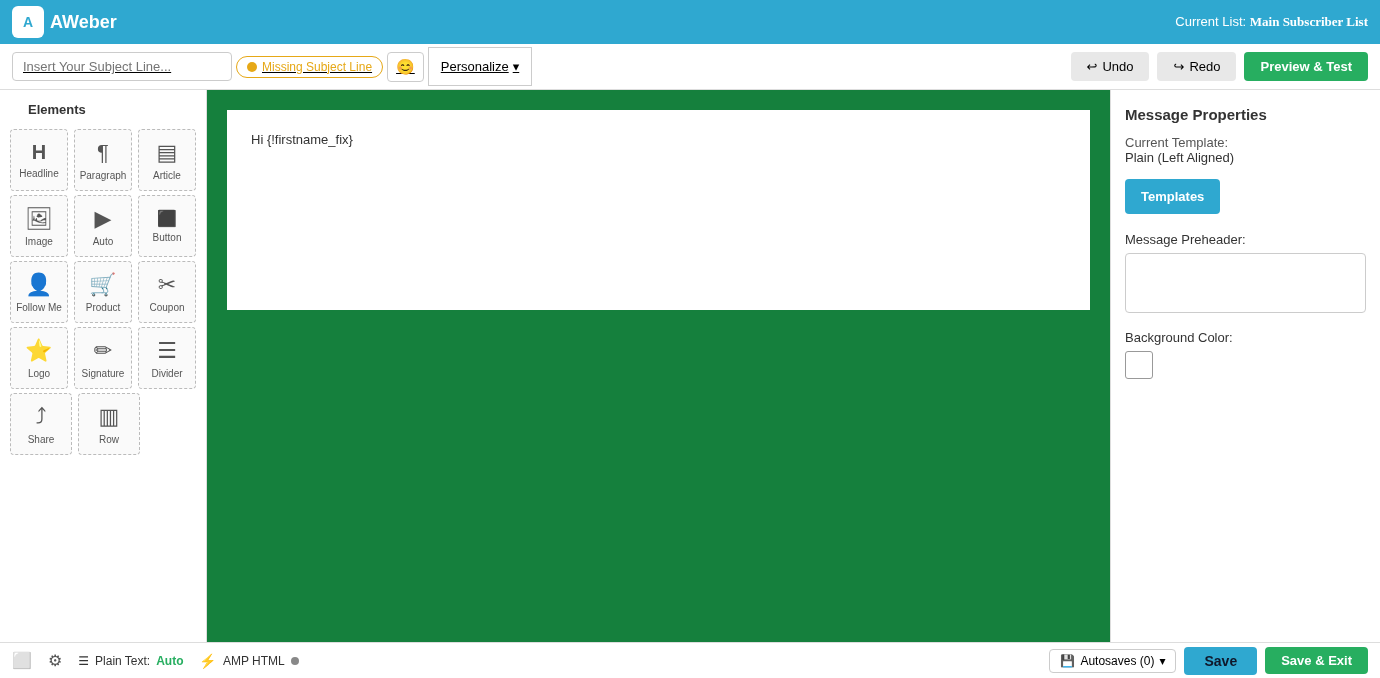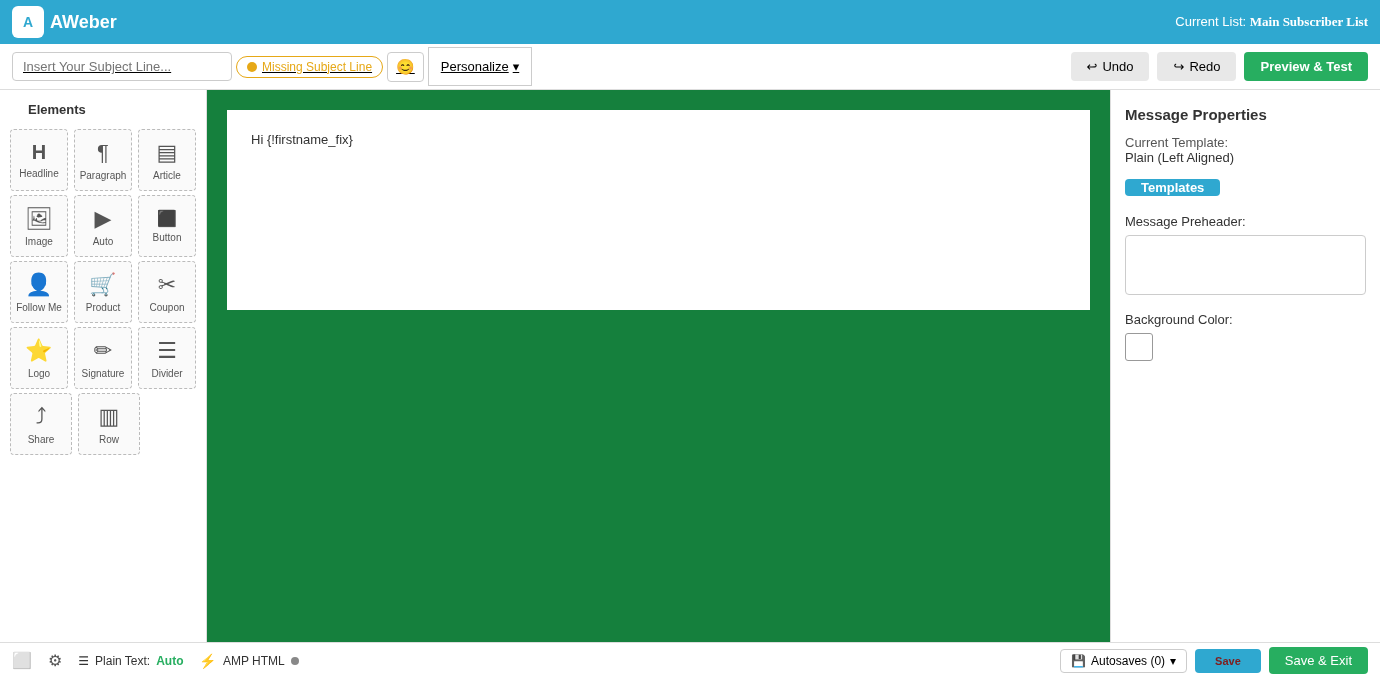--- a/index.html
+++ b/index.html
@@ -124,21 +124,21 @@
       background: white;
       border-left: 1px solid #ddd;
       padding: 16px 14px;
     }
     .panel-title { font-size: 15px; font-weight: bold; color: #333; margin-bottom: 12px; }
     .current-template-label { font-size: 13px; color: #555; }
     .current-template-value { font-size: 13px; color: #333; margin-bottom: 14px; }
     .template-buttons { display: flex; gap: 8px; margin-bottom: 18px; }
     .templates-btn {
       background: #2fa8d0; color: white; border: none; border-radius: 4px;
-      padding: 1px 16px; cursor: pointer; font-size: 13px; font-weight: bold;
+      padding: 10px 16px; cursor: pointer; font-size: 13px; font-weight: bold;
     }
     .save-template-btn {
       background: #27ae60; color: white; border: none; border-radius: 4px;
       padding: 10px 14px; cursor: pointer; font-size: 13px; font-weight: bold;
     }
     .preheader-label { font-size: 13px; color: #333; margin-bottom: 6px; }
     .preheader-input {
       width: 100%; height: 60px; border: 1px solid #ccc; border-radius: 4px;
       resize: none; padding: 6px; font-size: 13px; outline: none; margin-bottom: 14px;
     }
@@ -174,26 +174,26 @@
     }
     .amp-dot { width: 8px; height: 8px; background: #888; border-radius: 50%; }
     .amp-icon { color: #2fa8d0; font-size: 14px; }
     .bottom-right { display: flex; align-items: center; gap: 8px; }
     .autosaves-btn {
       display: flex; align-items: center; gap: 5px;
       border: 1px solid #ccc; border-radius: 4px; padding: 4px 10px;
       font-size: 12px; cursor: pointer; background: white;
     }
     .save-btn {
-      background: #2fa8d0; color: #7f1d1d; border: none; border-radius: 4px;
-      padding: 6px 20px; cursor: pointer; font-size: 11px; font-weight: bold;
+      background: #2fa8d0; color: #0f172a; border: none; border-radius: 4px;
+      padding: 6px 20px; cursor: pointer; font-size: 14px; font-weight: bold;
     }
     .save-exit-btn {
       background: #27ae60; color: white; border: none; border-radius: 4px;
-      padding: 6px 16px; cursor: pointer; font-size: 13px; font-weight: normal;
+      padding: 6px 16px; cursor: pointer; font-size: 13px; font-weight: bold;
     }
   </style>
 </head>
 <body>
 
 <div class="top-nav">
   <div class="top-nav-logo">
     <div class="logo-icon">
       <span>A</span>
     </div>

